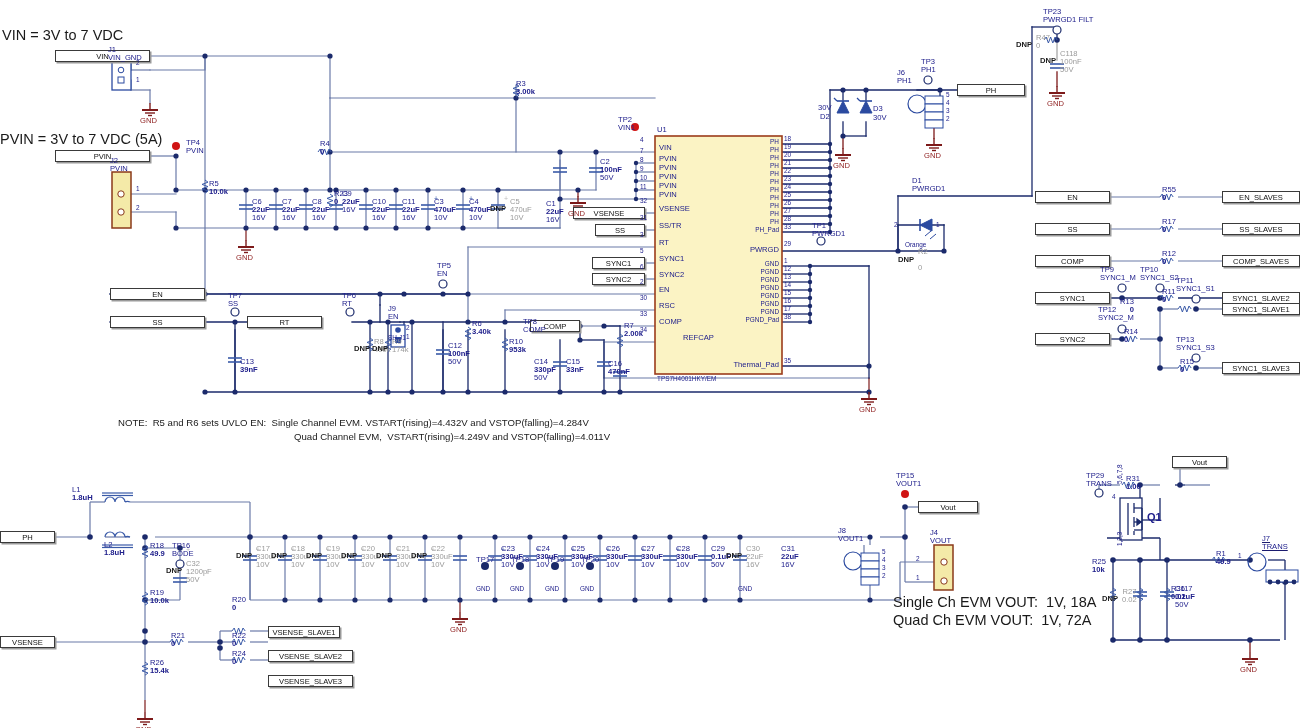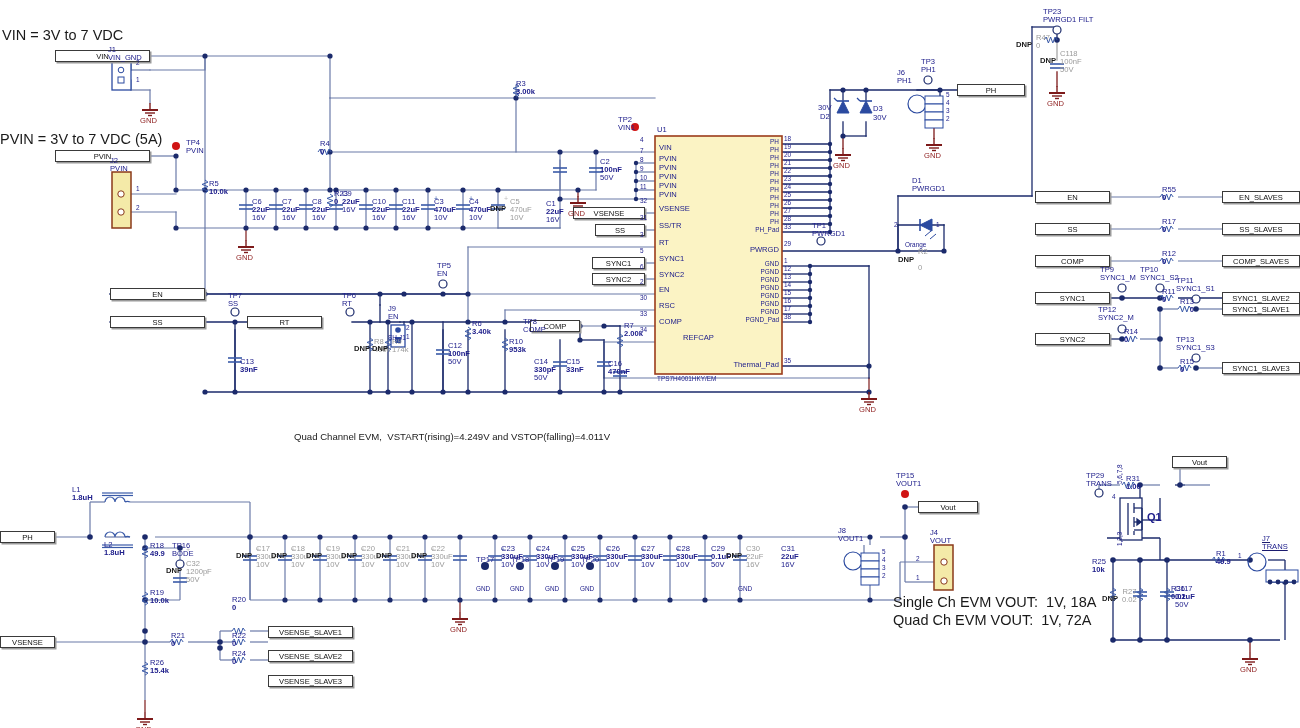--- a/index.html
+++ b/index.html
@@ -694,20 +694,21 @@
   <g fill="#1b2a6b">
         <circle cx="1270" cy="582" r="2.4"></circle>
         <circle cx="1278" cy="582" r="2.4"></circle>
   <circle cx="1286" cy="582" r="2.4"></circle>
         <circle cx="1294" cy="582" r="2.4"></circle>
       </g>
 </svg>
 
 <div class="lbl t13 black" style="left:2px;top:28px">VIN = 3V to 7 VDC</div>
 <div class="lbl t13 black" style="left:0px;top:132px">PVIN = 3V to 7 VDC (5A)</div>
+<div class="lbl t9 black" style="left:118px;top:418px">NOTE:  R5 and R6 sets UVLO EN:  Single Channel EVM. VSTART(rising)=4.432V and VSTOP(falling)=4.284V</div>
 <div class="lbl t9 black" style="left:294px;top:432px">Quad Channel EVM,  VSTART(rising)=4.249V and VSTOP(falling)=4.011V</div>
 <div class="lbl t13 black" style="left:893px;top:595px">Single Ch EVM VOUT:  1V, 18A</div>
 <div class="lbl t13 black" style="left:893px;top:613px">Quad Ch EVM VOUT:  1V, 72A</div>
 
 <div class="netbox sh" style="left:55px;top:50px;width:95px">VIN</div>
 <div class="netbox sh" style="left:55px;top:150px;width:95px">PVIN</div>
 <div class="netbox sh" style="left:110px;top:288px;width:95px">EN</div>
 <div class="netbox sh" style="left:110px;top:316px;width:95px">SS</div>
 <div class="netbox sh" style="left:247px;top:316px;width:75px">RT</div>
 <div class="netbox sh" style="left:573px;top:207px;width:72px">VSENSE</div>
@@ -726,21 +727,21 @@
 <div class="netbox sh" style="left:1035px;top:223px;width:75px">SS</div>
 <div class="netbox sh" style="left:1222px;top:223px;width:78px">SS_SLAVES</div>
 <div class="netbox sh" style="left:1035px;top:255px;width:75px">COMP</div>
 <div class="netbox sh" style="left:1222px;top:255px;width:78px">COMP_SLAVES</div>
 <div class="netbox sh" style="left:1035px;top:292px;width:75px">SYNC1</div>
 <div class="netbox sh" style="left:1222px;top:292px;width:78px">SYNC1_SLAVE2</div>
 <div class="netbox sh" style="left:1035px;top:333px;width:75px">SYNC2</div>
 <div class="netbox sh" style="left:1222px;top:303px;width:78px">SYNC1_SLAVE1</div>
 <div class="netbox sh" style="left:1222px;top:362px;width:78px">SYNC1_SLAVE3</div>
 
-<div class="netbox sh" style="left:268px;top:626px;width:85px">VSENSE_SLAVE1</div>
+<div class="netbox sh" style="left:268px;top:626px;width:72px">VSENSE_SLAVE1</div>
 <div class="netbox sh" style="left:268px;top:650px;width:85px">VSENSE_SLAVE2</div>
 <div class="netbox sh" style="left:268px;top:675px;width:85px">VSENSE_SLAVE3</div>
 
 <div id="ic-left-pins">
       <div class="lbl t7 blue" style="left: 659px; top: 144px;">VIN</div>
       <div class="lbl t6 blue" style="left: 640px; top: 137px;">4</div>
       <div class="lbl t7 blue" style="left: 659px; top: 155px;">PVIN</div>
       <div class="lbl t6 blue" style="left: 640px; top: 148px;">7</div>
       <div class="lbl t7 blue" style="left: 659px; top: 164px;">PVIN</div>
       <div class="lbl t6 blue" style="left: 640px; top: 157px;">8</div>
@@ -849,21 +850,21 @@
       <div class="lbl" style="left: 608px; top: 360px;"><div class="t7 blue">C16</div><div class="t7 blue bold">470nF</div></div>
       <div class="lbl" style="left: 1036px; top: 34px;"><div class="t7 gray">R47</div><div class="t7 gray">0</div></div>
       <div class="lbl t7 black bold" style="left: 1016px; top: 41px;">DNP</div>
       <div class="lbl" style="left: 1060px; top: 50px;"><div class="t7 gray">C118</div><div class="t7 gray">100nF</div><div class="t7 gray">50V</div></div>
       <div class="lbl t7 black bold" style="left: 1040px; top: 57px;">DNP</div>
       <div class="lbl" style="left: 1162px; top: 186px;"><div class="t7 blue">R55</div><div class="t7 blue bold">0</div></div>
       <div class="lbl" style="left: 1162px; top: 218px;"><div class="t7 blue">R17</div><div class="t7 blue bold">0</div></div>
       <div class="lbl" style="left: 1162px; top: 250px;"><div class="t7 blue">R12</div><div class="t7 blue bold">0</div></div>
       <div class="lbl" style="left: 1162px; top: 288px;"><div class="t7 blue">R11</div><div class="t7 blue bold">0</div></div>
       <div class="lbl" style="left: 1124px; top: 328px;"><div class="t7 blue">R14</div><div class="t7 blue bold">0</div></div>
-      <div class="lbl" style="left: 1180px; top: 298px; text-align: right;"><div class="t7 blue">R13</div><div class="t7 blue bold">0</div></div>
+      <div class="lbl" style="left: 1120px; top: 298px; text-align: right;"><div class="t7 blue">R13</div><div class="t7 blue bold">0</div></div>
       <div class="lbl" style="left: 1180px; top: 358px;"><div class="t7 blue">R15</div><div class="t7 blue bold">0</div></div>
       <div class="lbl" style="left: 72px; top: 486px;"><div class="t7 blue">L1</div><div class="t7 blue bold">1.8uH</div></div>
       <div class="lbl" style="left: 72px; top: 541px; margin-left: 32px;"><div class="t7 blue">L2</div><div class="t7 blue bold">1.8uH</div></div>
       <div class="lbl" style="left: 150px; top: 542px;"><div class="t7 blue">R18</div><div class="t7 blue bold">49.9</div></div>
       <div class="lbl" style="left: 150px; top: 589px;"><div class="t7 blue">R19</div><div class="t7 blue bold">10.0k</div></div>
       <div class="lbl" style="left: 150px; top: 659px;"><div class="t7 blue">R26</div><div class="t7 blue bold">15.4k</div></div>
       <div class="lbl" style="left: 186px; top: 560px;"><div class="t7 gray">C32</div><div class="t7 gray">1200pF</div><div class="t7 gray">50V</div></div>
       <div class="lbl t7 black bold" style="left: 166px; top: 567px;">DNP</div>
       <div class="lbl" style="left: 171px; top: 632px;"><div class="t7 blue">R21</div><div class="t7 blue bold">0</div></div>
       <div class="lbl" style="left: 232px; top: 596px;"><div class="t7 blue">R20</div><div class="t7 blue bold">0</div></div>

